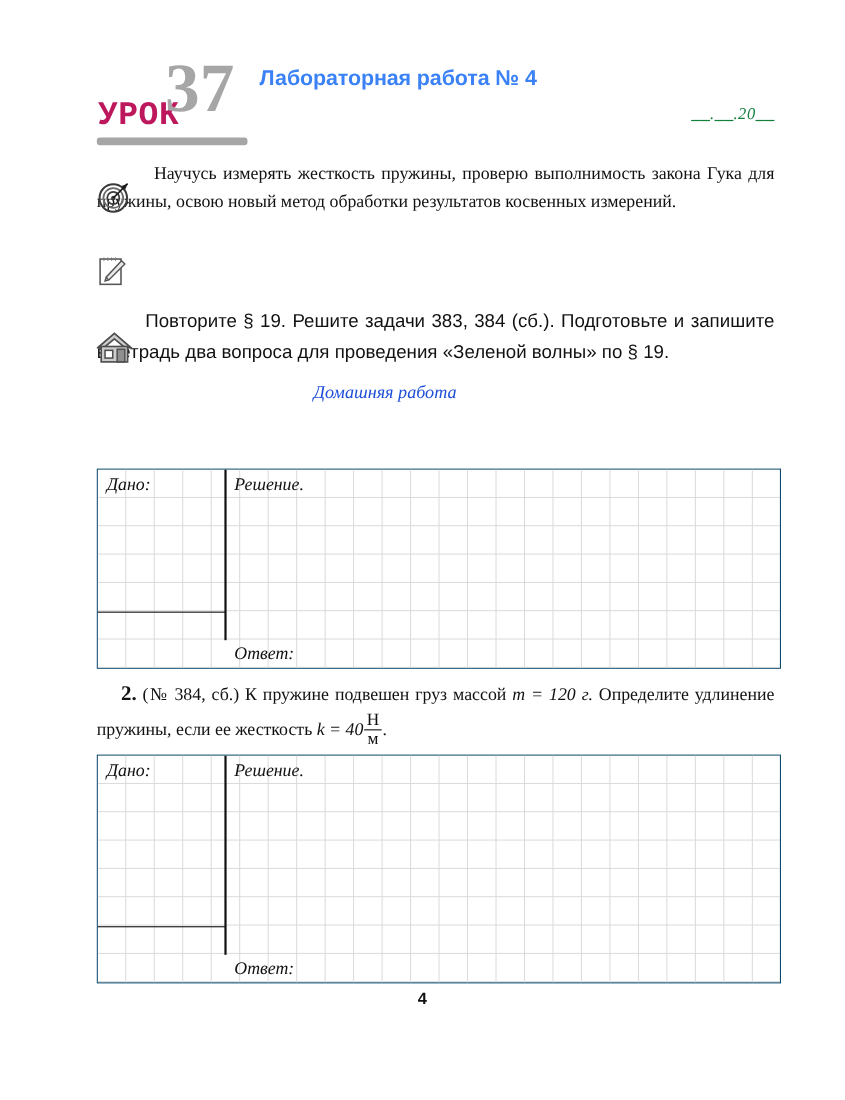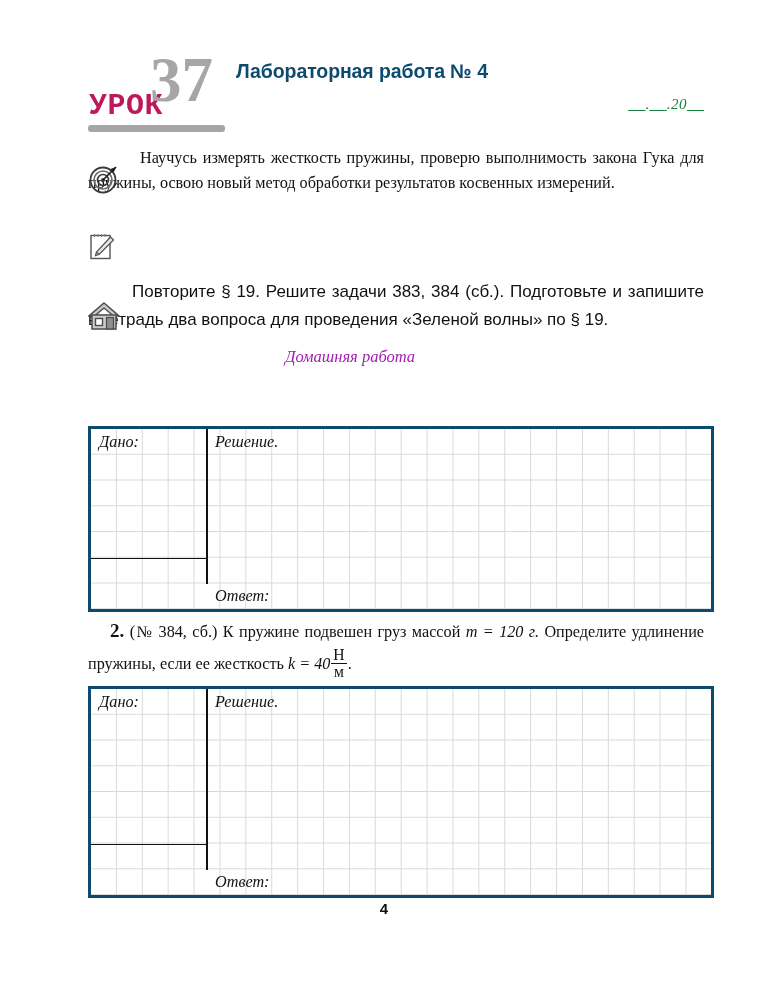--- a/index.html
+++ b/index.html
@@ -66,21 +66,21 @@
     background: #a6a6a6;
     border-radius: 3px;
   }
   .header-title {
     position: absolute;
     left: 148px;
     top: 6px;
     font-family: "Liberation Sans", "DejaVu Sans", sans-serif;
     font-size: 19.5px;
     font-weight: 700;
-    color: #0c4a6e;
+    color: #3b82f6;
     line-height: 1.42;
     letter-spacing: -0.1px;
   }
   .date-line {
     position: absolute;
     right: 0px;
     top: 44px;
     font-family: "Liberation Serif", "DejaVu Serif", serif;
     font-style: italic;
     font-size: 15px;
@@ -153,21 +153,21 @@
   
   .section-heading {
     position: absolute;
     left: 0;
     top: 347px;
     width: 700px;
     text-align: center;
     font-family: "Liberation Serif", "DejaVu Serif", serif;
     font-style: italic;
     font-size: 16.5px;
-    color: #a21caf;
+    color: #1d4ed8;
   }
 
   
   .problem {
     position: absolute;
     width: 616px;
     left: 88px;
     font-family: "Liberation Serif", "DejaVu Serif", serif;
     font-size: 16.2px;
     line-height: 1.62;
@@ -221,21 +221,21 @@
     border-left: 3.4px solid #111;
     border-top: 2px solid transparent;
     border-bottom: 2px solid transparent;
   }
 
   
   .sheet {
     position: absolute;
     left: 88px;
     background: #ffffff;
-    border: 3px solid #0c4a6e;
+    border: 1px solid #0c4a6e;
     box-sizing: content-box;
   }
   .sheet .grid {
     position: absolute;
     inset: 0;
     background-image:
       linear-gradient(to right, #d9d9d9 1px, transparent 1px),
       linear-gradient(to bottom, #d9d9d9 1px, transparent 1px);
     background-position: -1px -1px;
   }

